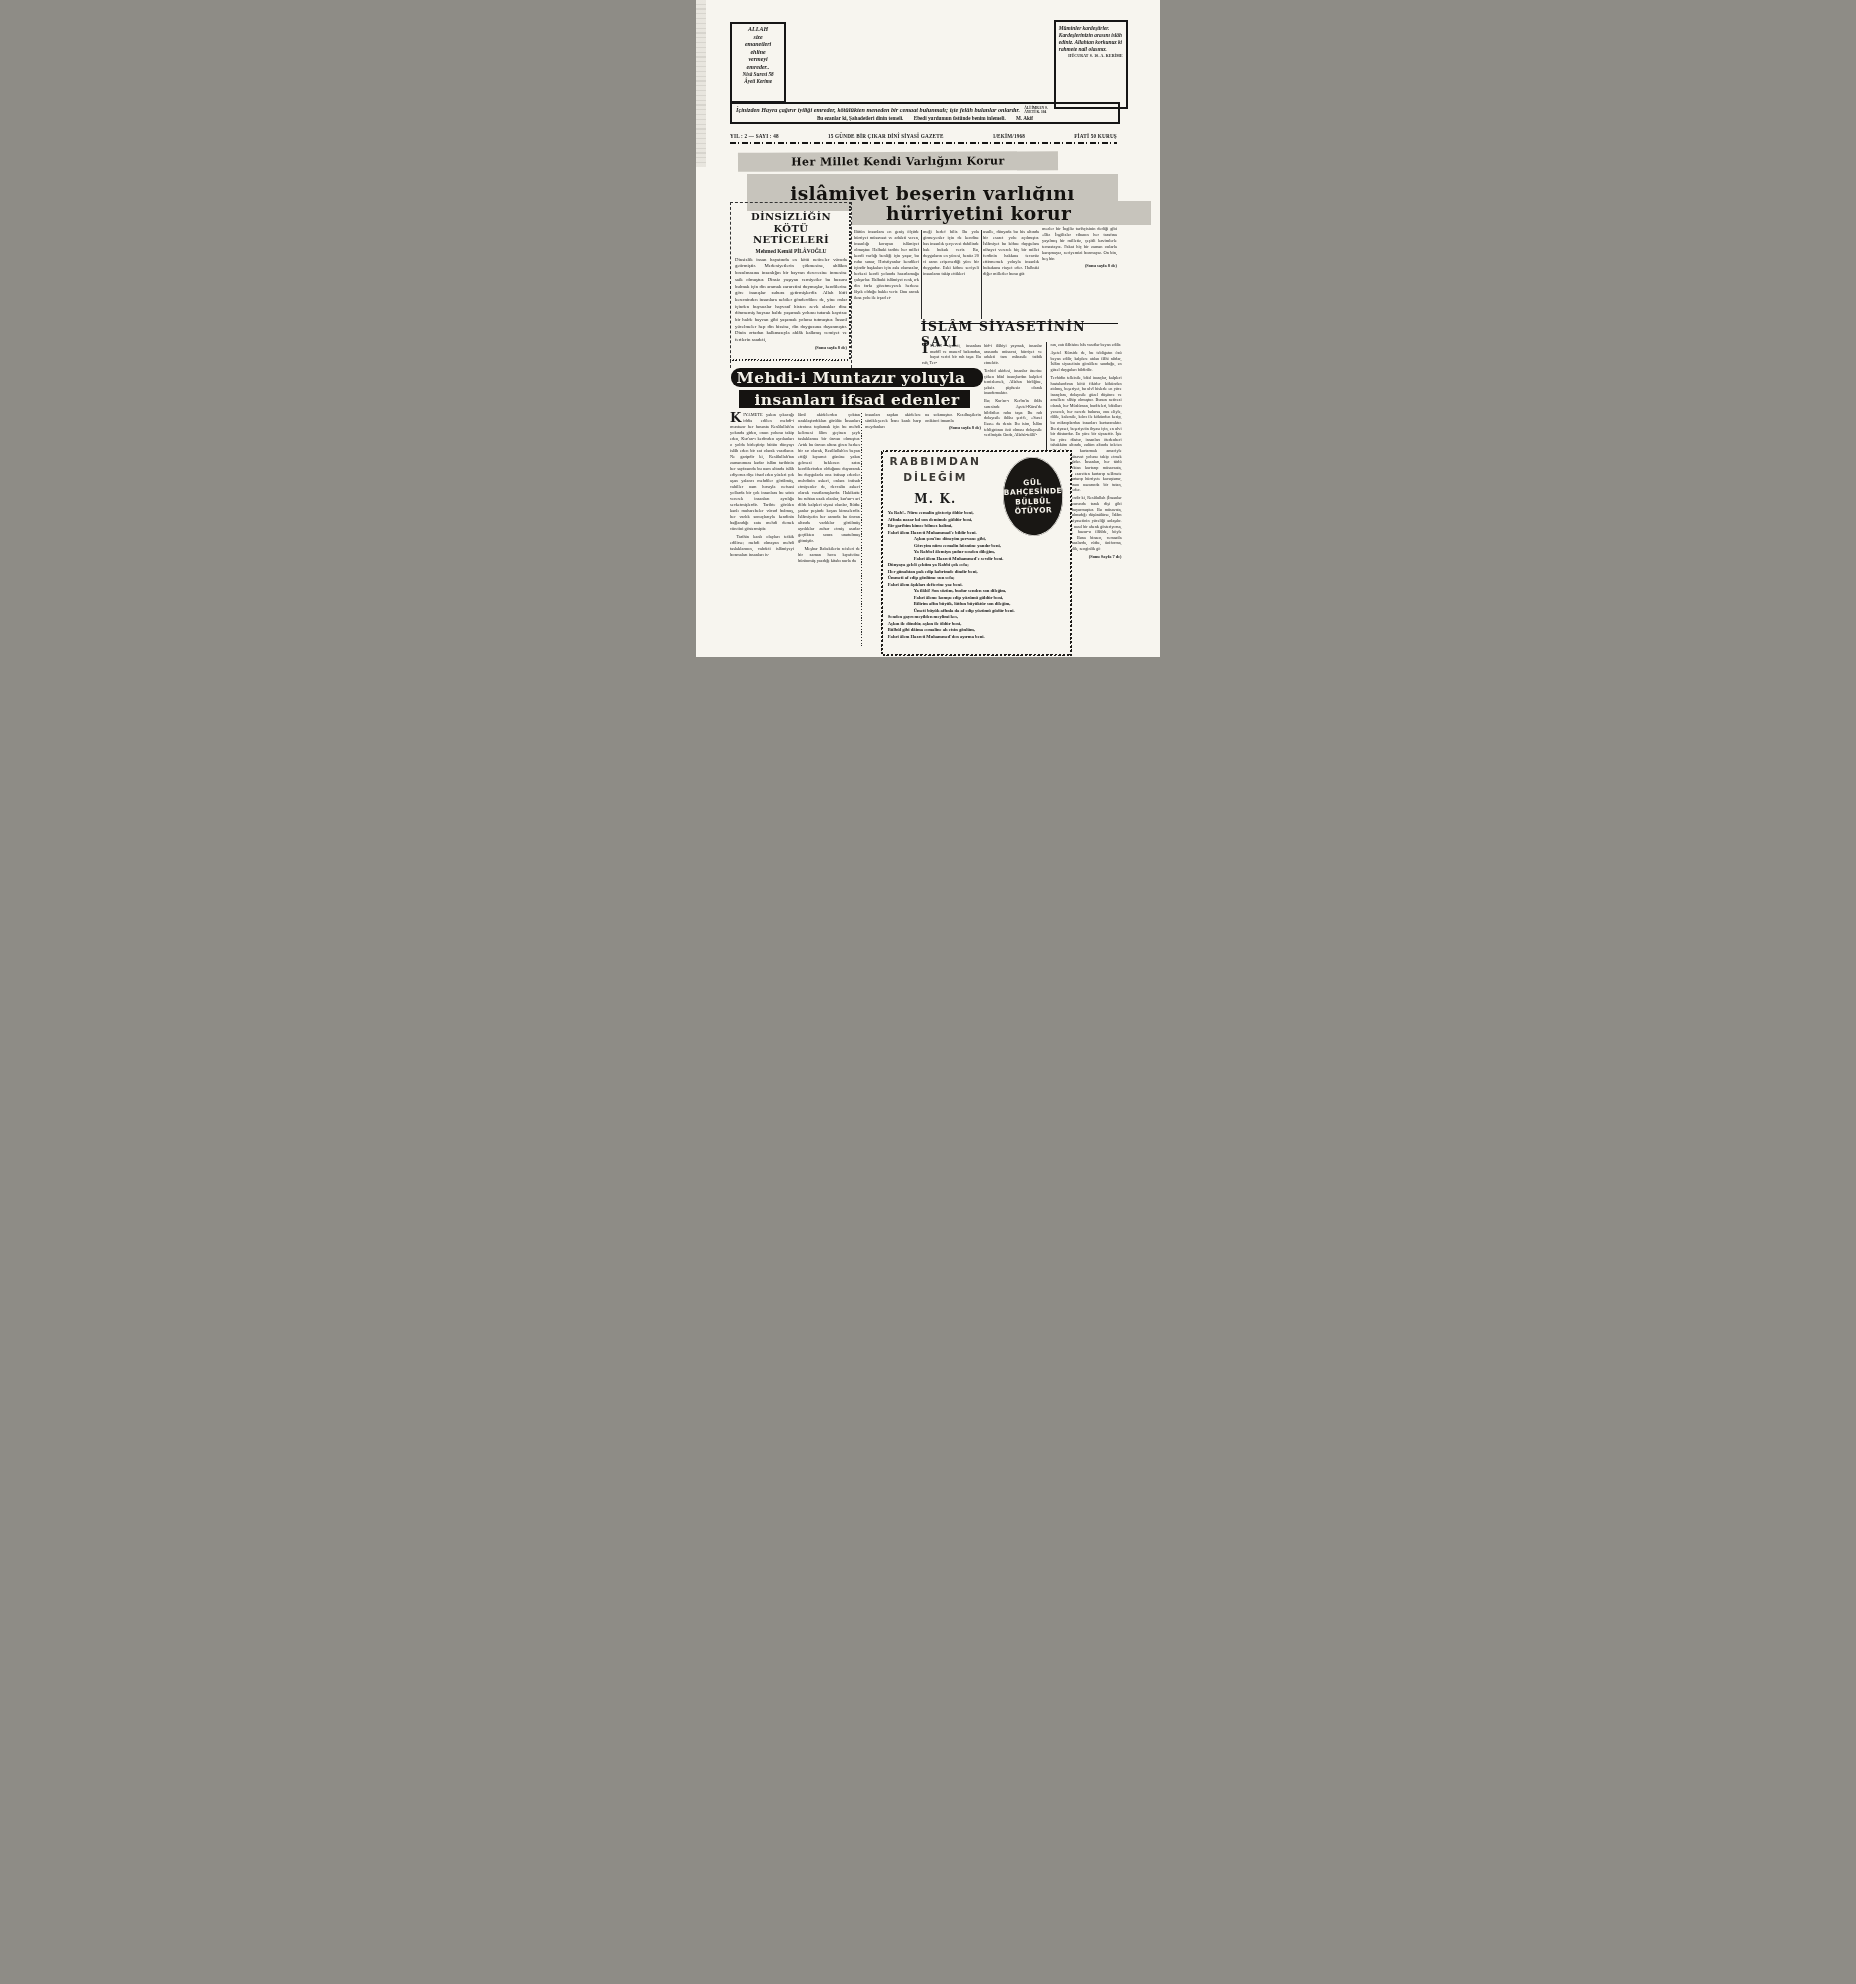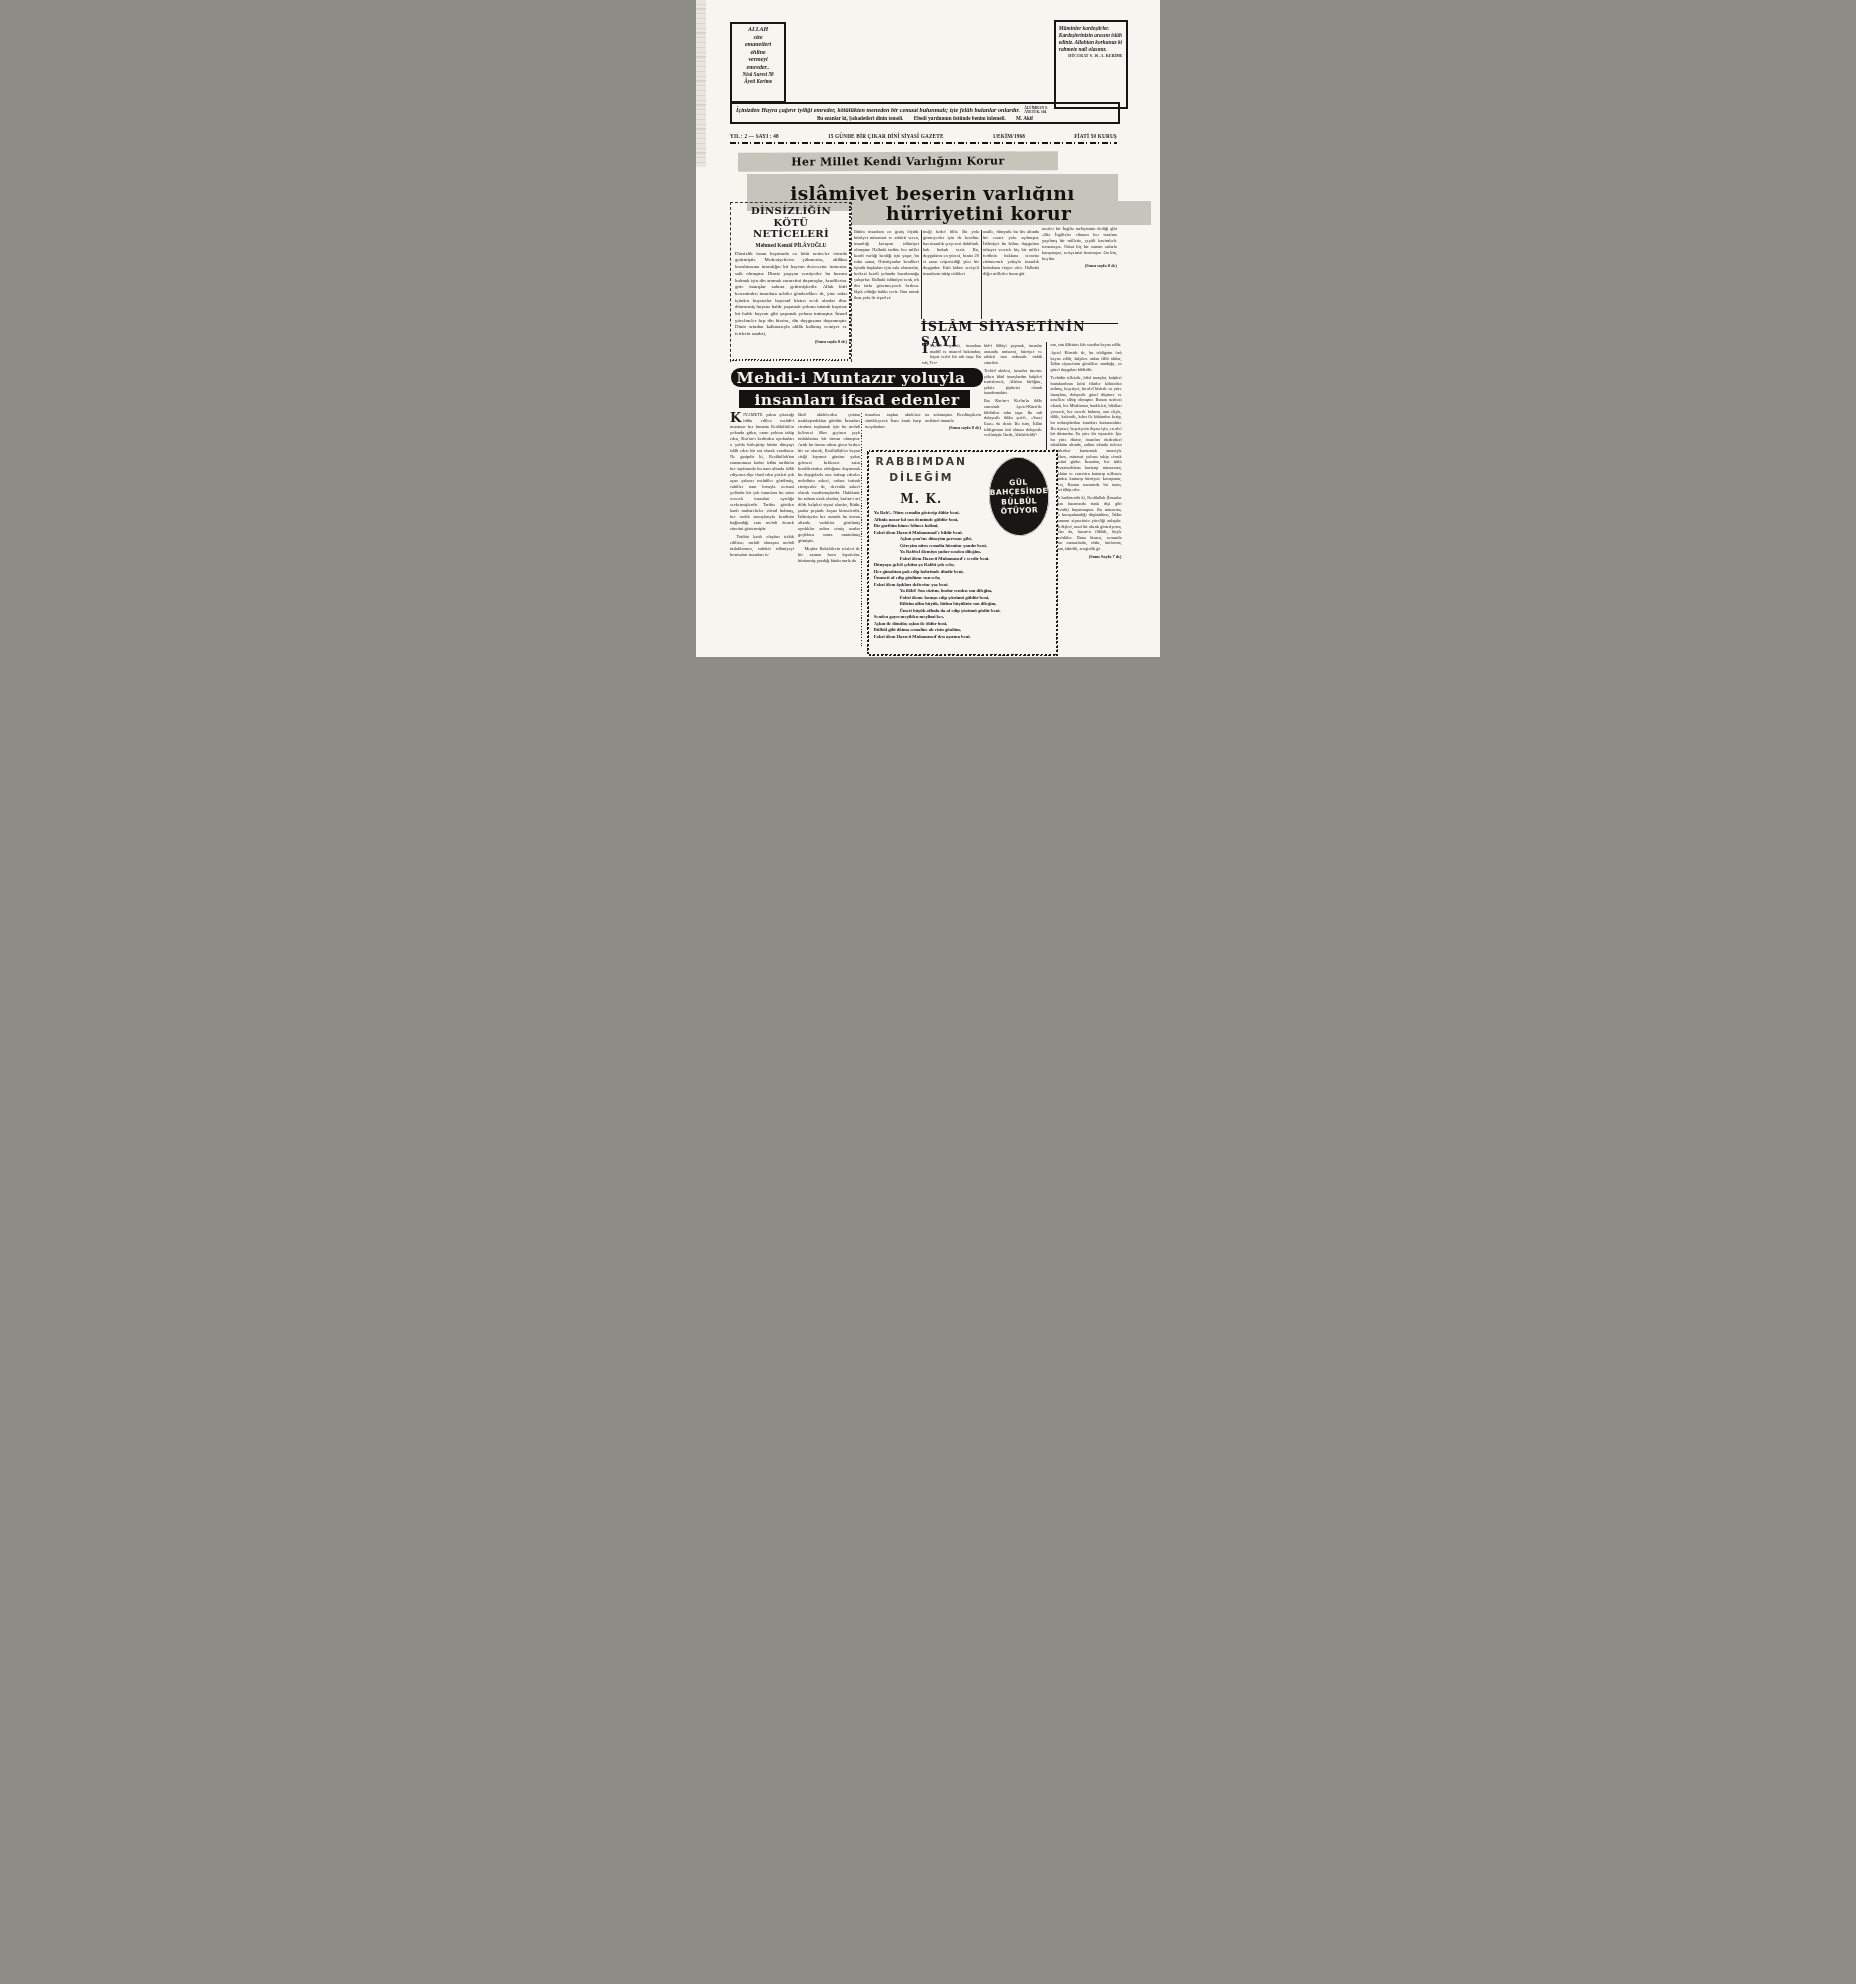--- a/index.html
+++ b/index.html
@@ -51,21 +51,21 @@
               background-image:radial-gradient(#817d74 23%, rgba(0,0,0,0) 26%);
               background-size:1.6px 1.6px; }
   .kicker { display:flex; align-items:center; justify-content:center;
             font-family:"DejaVu Serif",serif; font-weight:bold; font-size:11px; letter-spacing:0.4px;
             color:#14120f; transform:rotate(-.3deg); }
   .bighead { display:flex; align-items:center; font-family:"DejaVu Serif",serif; font-weight:bold;
              font-size:18.7px; letter-spacing:0.4px; color:#14120f; }
   .bighead.center { justify-content:center; }
   .bighead.left { padding-left:10.3px; }
   
-  .art1-box { border:0.8px dashed #333; border-bottom:none; padding:2px 4px 0; }
+  .art1-box { border:0.8px dashed #333; border-bottom:none; padding:8px 4px 0; }
   .art1-title { text-align:center; font-family:"DejaVu Serif",serif; font-weight:bold;
                 font-size:10px; line-height:1.15; letter-spacing:0.4px; }
   .byline { text-align:center; font-weight:bold; font-size:5.4px; margin:2.8px 0 2.4px; }
   .body12 { font-size:4.8px; line-height:1.4; text-align:justify; }
   .body12 .ind, .colx .ind { text-indent:6.4px; }
   .colx { font-size:4.4px; line-height:1.36; text-align:justify; }
   .col-s { font-size:4.2px; line-height:1.34; text-align:justify; }
   .cont { text-align:right; font-weight:bold; font-size:4.4px; margin-top:1.2px; }
   .wavy { height:2.4px; background:repeating-linear-gradient(115deg,#222 0 1.2px,rgba(0,0,0,0) 1.2px 2.8px); }
   .vr { width:0.8px; background:#2a2a2a; }
@@ -207,21 +207,21 @@
     <p>lâmî akidelerden çoktan uzaklaştırdıkları görülür. İnsanları etrafına toplamak için bu mehdi kelimesi âlim geçinen şeyh taslaklarına bir ünvan olmuştur. Artık bu ünvan altına giren herkes bir sır olarak, Resûlullah'ın beyan ettiği kıyamet gününe yakın gelmesi beklenen zatın kendilerinden olduğunu duyurarak bu duygularla ona intisap edenler mehdinin askeri, onlara intisab etmiyenler de, deccalin askeri olarak vasıflamışlardır. Hakikatte bu ruhtan uzak olanlar, kur'an-ı ari dilde kalpleri siyasi olanlar, Rütbe şanlar peşinde koşan kimselerdir. İslâmiyetin her asrında bu ünvan altında varlıklar görülmüş ayrılıklar zuhur etmiş asırlar geçtikten sonra unutulmuş gitmiştir.</p>
     <p class="ind">Meşhur Babekilerin reisleri de bir zaman hoca kıyafetine bürünmüş yazdığı kitabı nurla da</p>
   </div>
   <div class="abs vr-dot" style="left:165px;top:413px;height:233px;"></div>
   <div class="abs colx" style="left:169px;top:412px;width:56px;">insanları sapkın akidelere sürükleyerek İranı kanlı harp meydanları</div>
   <div class="abs" style="left:229px;top:412px;width:56px;">
     <div class="colx">na sokmuştur. Kızılbaşilerin onikinci imamla</div>
     <div class="cont">(Sonu sayfa 8 de)</div>
   </div>
 
-  <div class="abs poem-box" style="left:171px;top:450px;width:177px;height:197px;">
+  <div class="abs poem-box" style="left:185px;top:450px;width:177px;height:197px;">
     <div style="width:95px;">
       <div class="poem-title">RABBIMDAN</div>
       <div class="poem-title">DİLEĞİM</div>
       <div class="poem-sig">M. K.</div>
     </div>
     <div class="stamp">
       <span class="sl">GÜL</span>
       <span class="sl">BAHÇESİNDE</span>
       <span class="sl">BÜLBÜL</span>
       <span class="sl">ÖTÜYOR</span>

